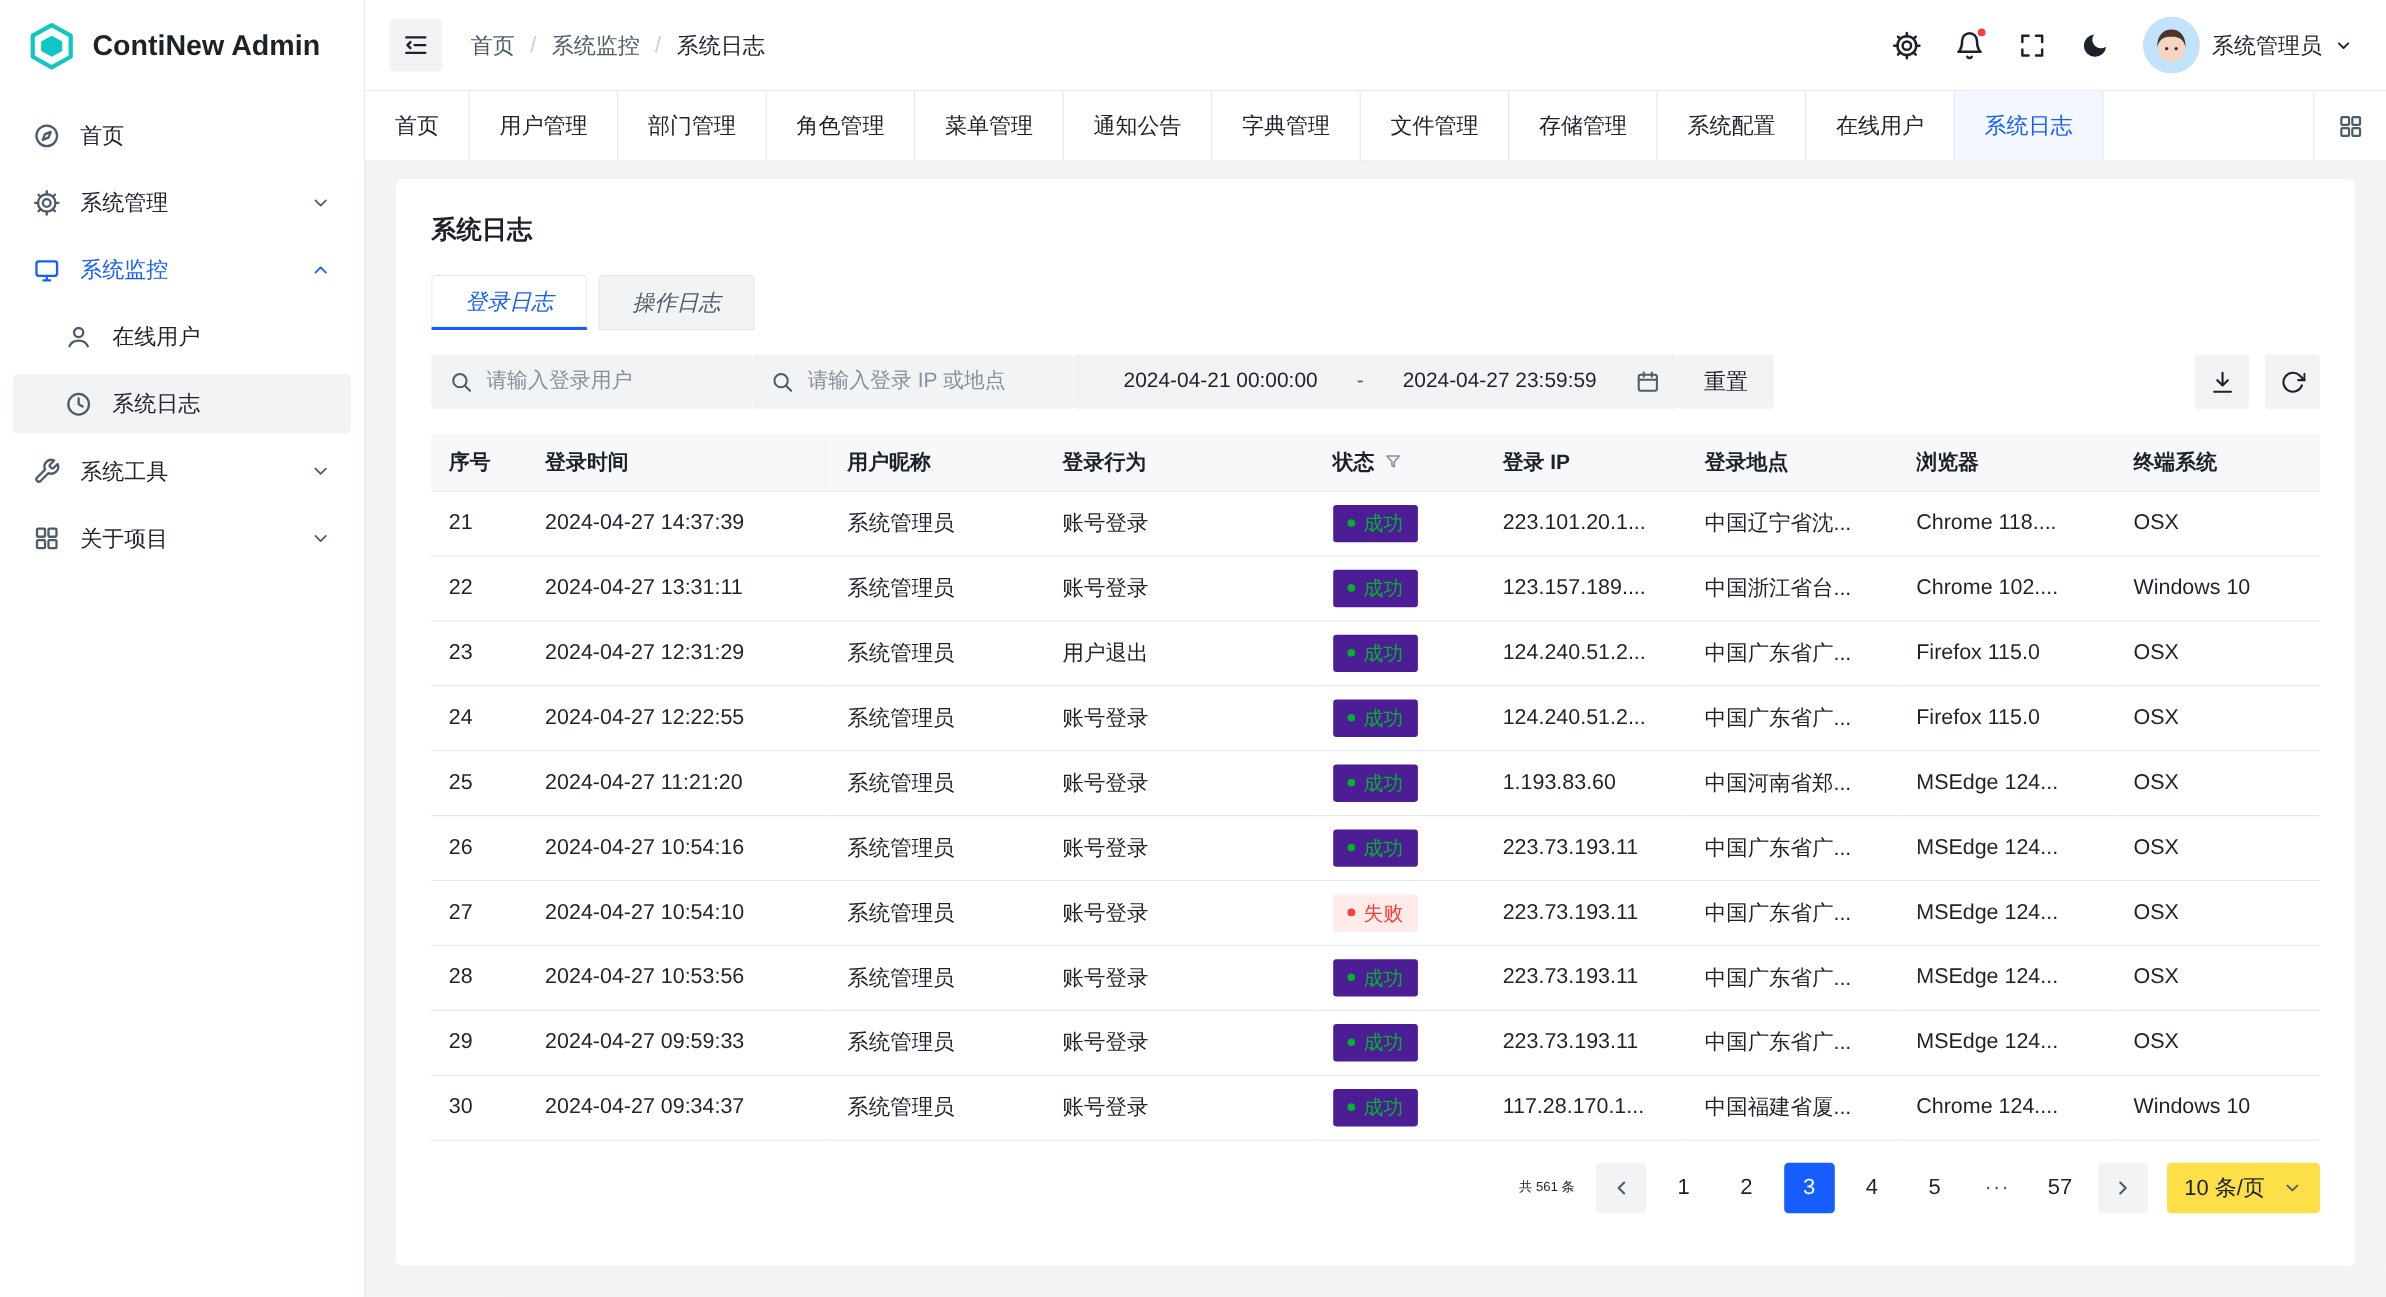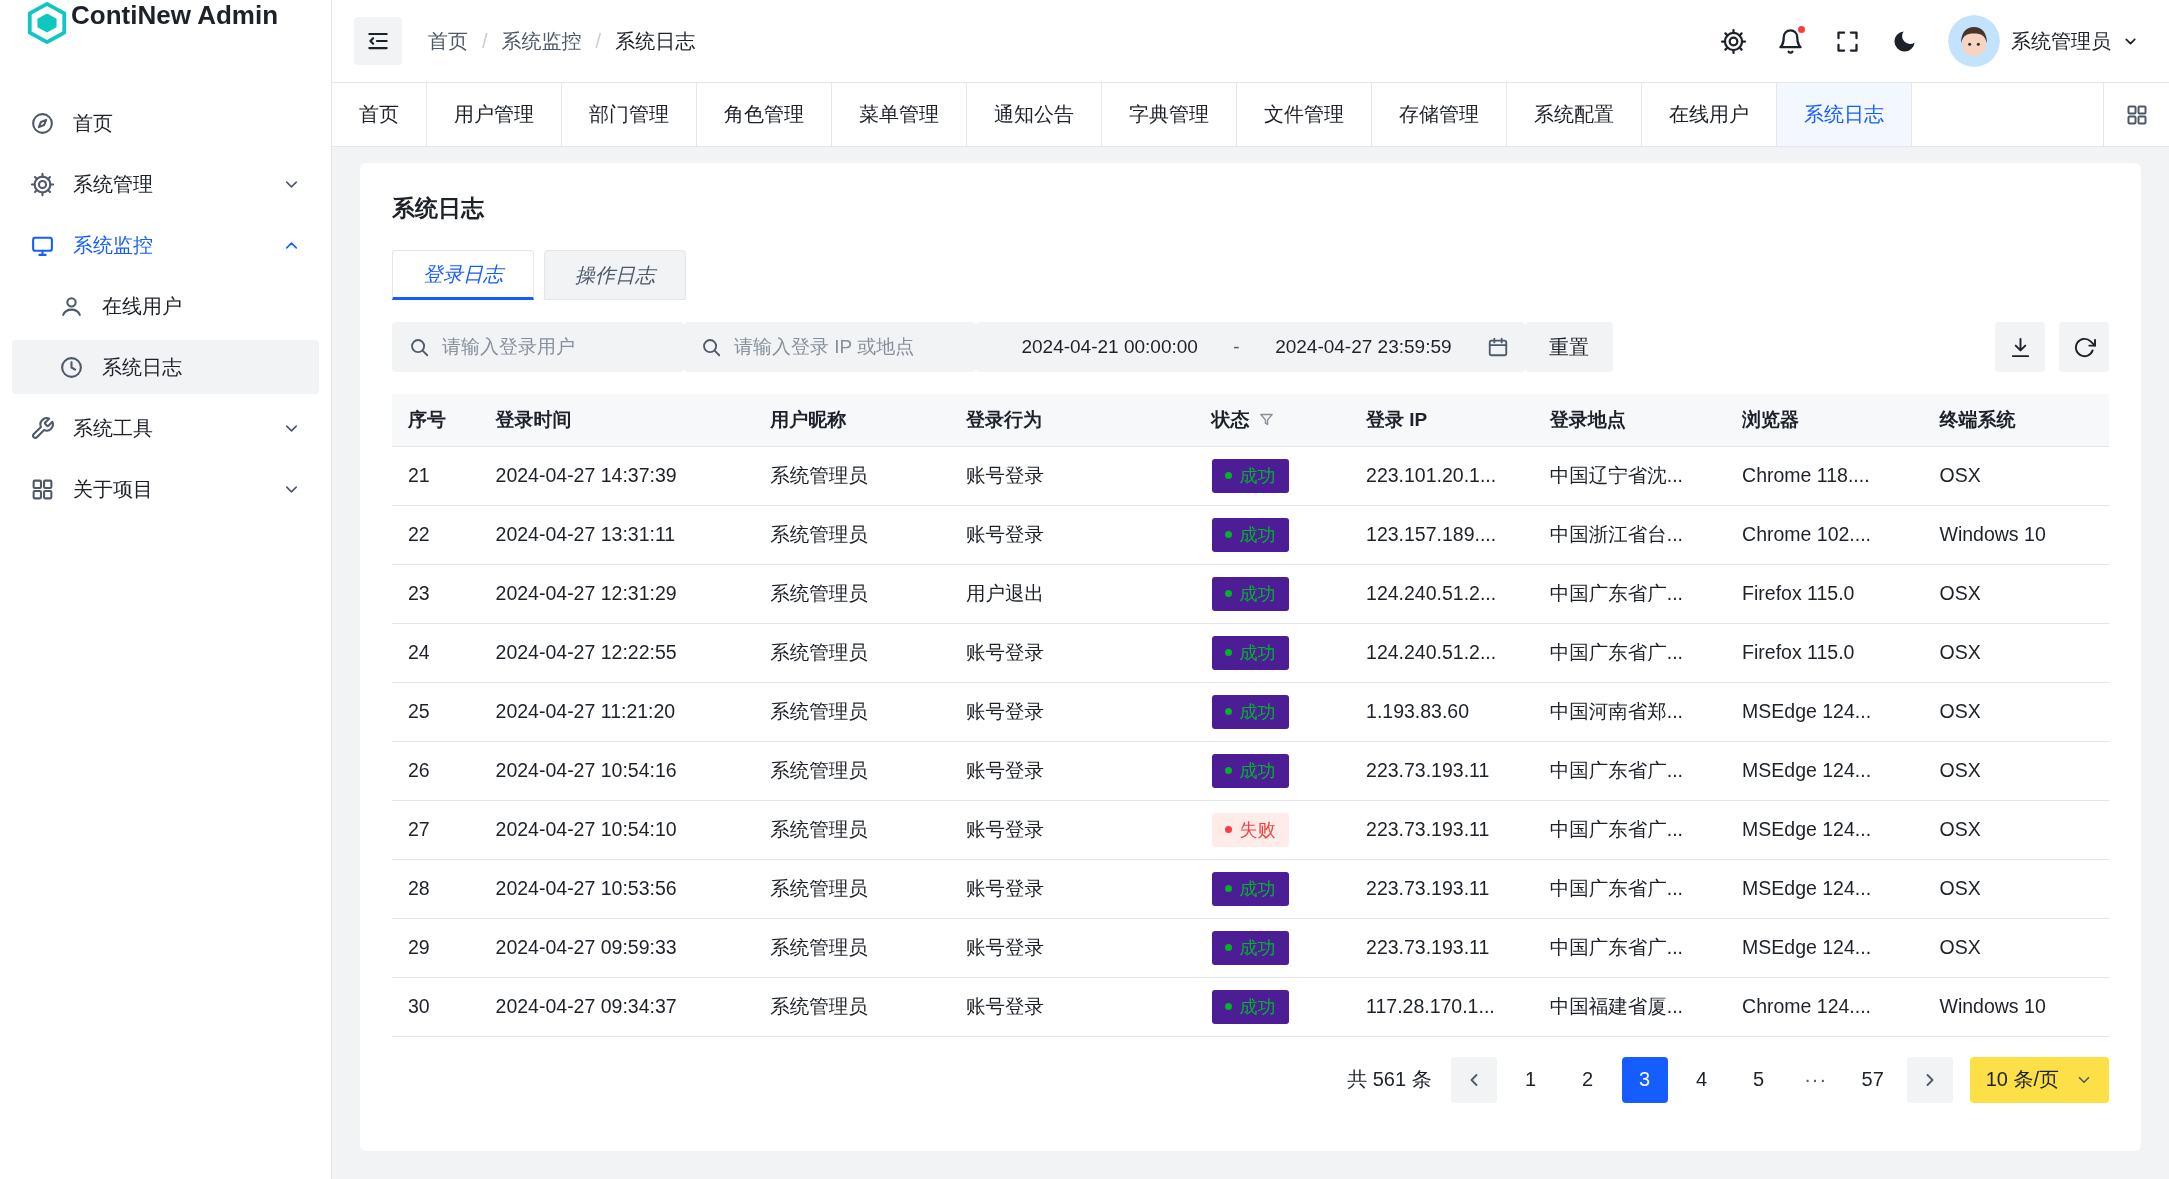--- a/index.html
+++ b/index.html
@@ -8,21 +8,21 @@
     width:2169px; height:1179px; overflow:hidden;
     display:flex;
     background:#f2f3f5;
     font-family:"Liberation Sans","DejaVu Sans",sans-serif;
     font-size:19px; color:#1d2129;
   }
   svg { display:block; }
 
   
   .sidebar { width:332px; min-width:332px; background:#fff; border-right:1px solid #e5e6eb; display:flex; flex-direction:column; }
-  .logo-row { height:83px; min-height:83px; display:flex; gap:1px; padding-left:24px; }
+  .logo-row { height:83px; min-height:83px; display:flex; align-items:center; gap:14px; padding-left:24px; }
   .logo-icon svg { width:46px; height:46px; }
   .logo-title { font-size:26px; font-weight:700; color:#1d2129; white-space:nowrap; }
   .menu { padding:6px 0; }
   .menu-item { height:54px; margin:7px 12px; border-radius:4px; display:flex; align-items:center; gap:18px; padding:0 18px; font-size:20px; color:#1d2129; cursor:pointer; }
   .menu-item .micon { display:flex; color:#4e5969; flex:none; }
   .micon svg { width:25px; height:25px; }
   .menu-item.child { padding-left:47px; }
   .menu-item.active { background:#f2f3f5; }
   .menu-item.primary { color:#165DFF; }
   .menu-item.primary .micon, .menu-item.primary .chev { color:#165DFF; }
@@ -92,21 +92,21 @@
   .th-flex { display:flex; align-items:center; gap:8px; }
   .th-flex svg { width:17px; height:17px; color:#86909c; cursor:pointer; }
 
   .badge { display:inline-flex; align-items:center; gap:8px; height:34px; padding:0 13px; border-radius:3px; font-size:18px; }
   .badge .dot { width:7px; height:7px; border-radius:50%; background:currentColor; }
   .badge.success { background:#4c1d95; color:#00B42A; }
   .badge.fail { background:#FFECE8; color:#F53F3F; }
 
   
   .pagination { margin-top:20px; display:flex; align-items:center; justify-content:flex-end; gap:11px; }
-  .pg-total { font-size:20px; color:#1d2129; margin-right:8px; white-space:nowrap;margin-left:24px; }
+  .pg-total { font-size:12px; color:#1d2129; margin-right:8px; white-space:nowrap;margin-left:24px; }
   .pg { min-width:46px; height:46px; border:0; border-radius:4px; background:transparent; font-family:inherit; font-size:20px; color:#1d2129; display:flex; align-items:center; justify-content:center; cursor:pointer; padding:0 8px; }
   .pg.active { background:#165DFF; color:#fff; }
   .pg.ellipsis { color:#4e5969; letter-spacing:1px; }
   .pg-nav { background:#f2f3f5; color:#4e5969; }
   .pg-nav svg { width:20px; height:20px; }
   .pg-pages { display:contents; }
   .pg-size { height:46px; background:#fde047; border-radius:4px; display:flex; align-items:center; gap:16px; padding:0 16px; font-size:20px; cursor:pointer; margin-left:6px; white-space:nowrap; }
   .pg-size svg { width:18px; height:18px; color:#4e5969; }
 </style>
 </head>

